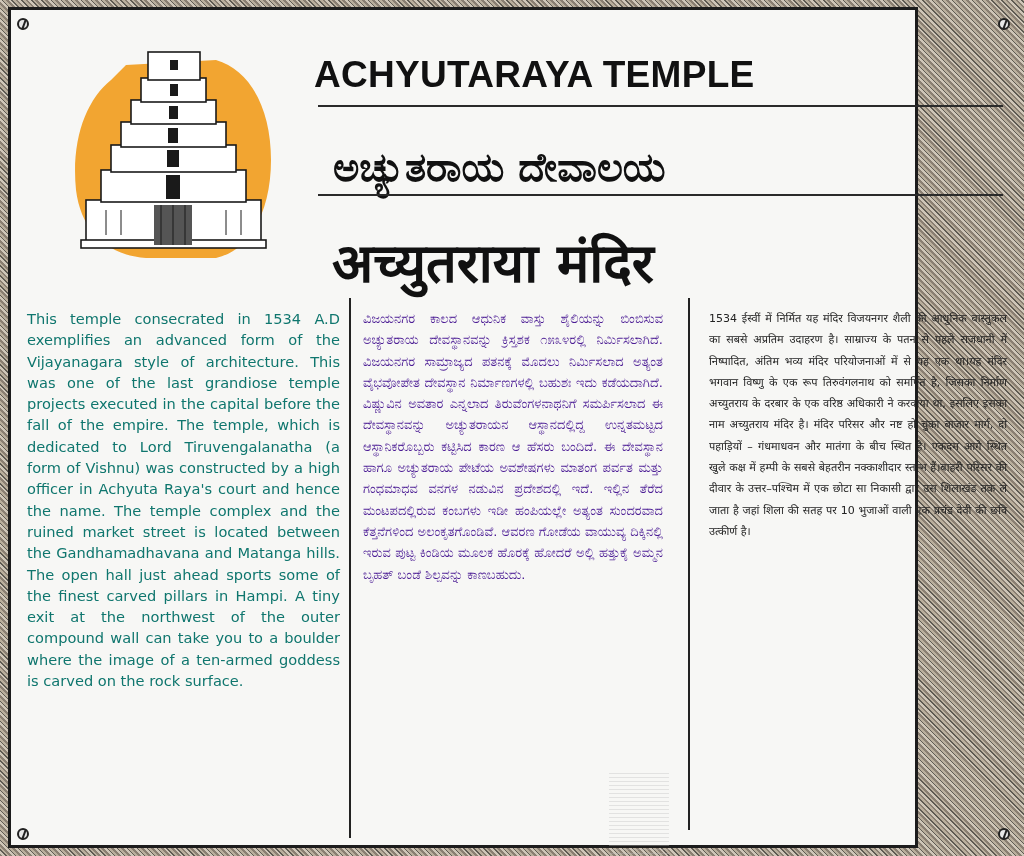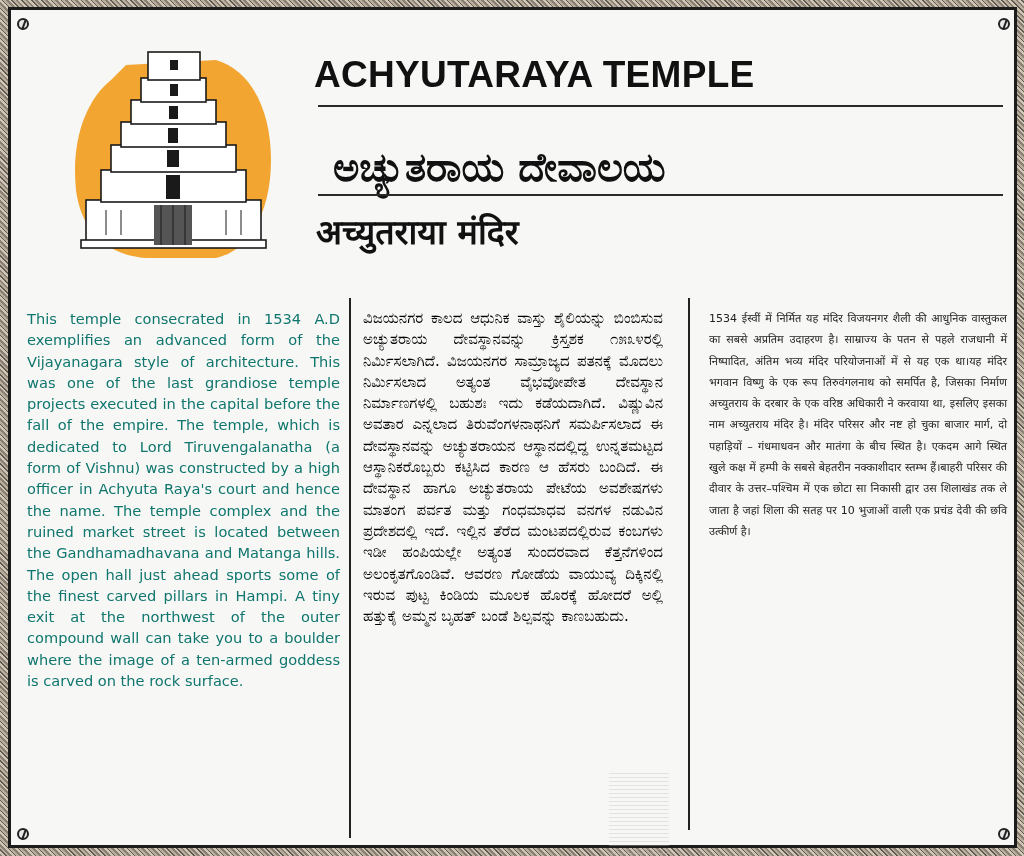--- a/index.html
+++ b/index.html
@@ -2,48 +2,48 @@
 <html><head>
 <meta charset="utf-8">
 <style>
   html, body { margin:0; padding:0; }
   body {
     width:1024px; height:856px; overflow:hidden; position:relative;
     background: repeating-linear-gradient(45deg,#8a7f72 0 2px,#cfc6b8 2px 4px,#5e5a52 4px 5px,#b9ae9c 5px 7px);
     font-family:"DejaVu Sans", sans-serif;
   }
   .board {
-    position:absolute; left:8px; top:7px; width:1009px; height:841px;
+    position:absolute; left:8px; top:7px; width:910px; height:841px;
     background:#f7f7f5; border:3px solid #1c1c1c; box-sizing:border-box;
   }
   .screw {
     position:absolute; width:12px; height:12px; border-radius:50%;
     border:2px solid #222; background:#e8e8e8; box-sizing:border-box;
   }
   .screw::after{ content:""; position:absolute; left:4px; top:-1px; width:2px; height:11px; background:#222; transform:rotate(20deg); }
   .logo { position:absolute; left:55px; top:30px; width:210px; height:225px; }
   .title-en {
     position:absolute; left:303px; top:44px; margin:0;
     font-family:"Liberation Sans", sans-serif; font-weight:bold; font-size:37px; color:#111; letter-spacing:0.3px;
   }
   .rule { position:absolute; left:307px; width:685px; height:2px; background:#2a2a2a; }
   .title-kn {
     position:absolute; left:306px; top:118px; font-size:40px; color:#111; margin:16px;
     font-family:"DejaVu Sans", sans-serif;
   }
   .title-hi {
-    position:absolute; left:305px; top:198px; font-size:34px; color:#111; margin:0; font-weight:bold;
+    position:absolute; left:305px; top:198px; font-size:54px; color:#111; margin:16px; font-weight:bold;
     font-family:"DejaVu Sans", sans-serif;
   }
   .col {
     position:absolute; top:298px; font-size:15.3px; line-height:21.3px; color:#2a2a2a;
     text-align:justify; text-align-last:left;
   }
   .col-en { left:16px; width:313px; font-family:"DejaVu Sans", sans-serif; font-size:14.6px; color:#0f766e; }
-  .col-kn { left:352px; width:300px; font-family:"DejaVu Sans", sans-serif; font-size:15px; color:#000000; }
+  .col-kn { left:352px; width:300px; font-family:"DejaVu Sans", sans-serif; font-size:13px; color:#4c1d95; }
   .col-hi { left:698px; width:298px; font-family:"DejaVu Sans", sans-serif; font-size:11px; color:#222; }
   .divider { position:absolute; width:2px; background:#222; }
   .smudge {
     position:absolute; left:598px; top:760px; width:60px; height:88px; opacity:.35;
     background: repeating-linear-gradient(0deg,#bbb 0 1px,transparent 1px 4px);
   }
 </style>
 </head>
 <body>
 

